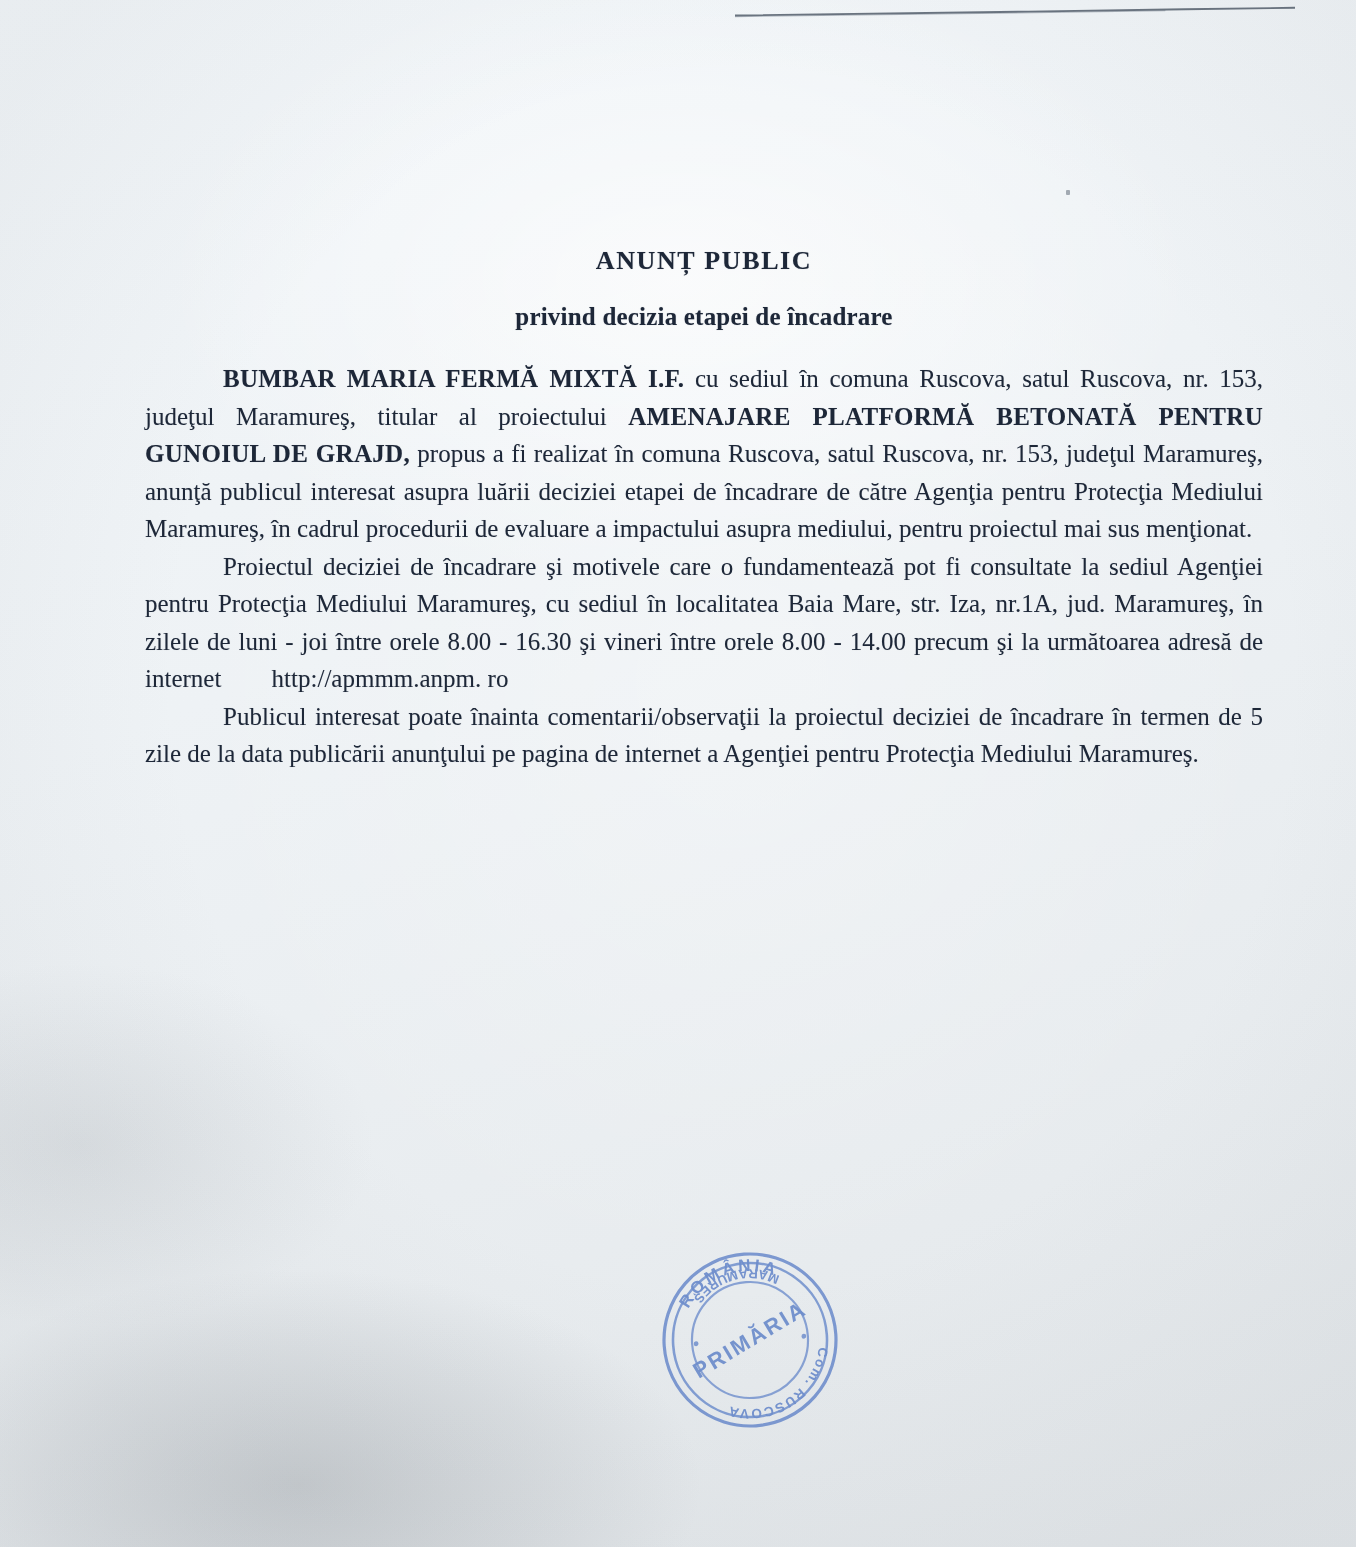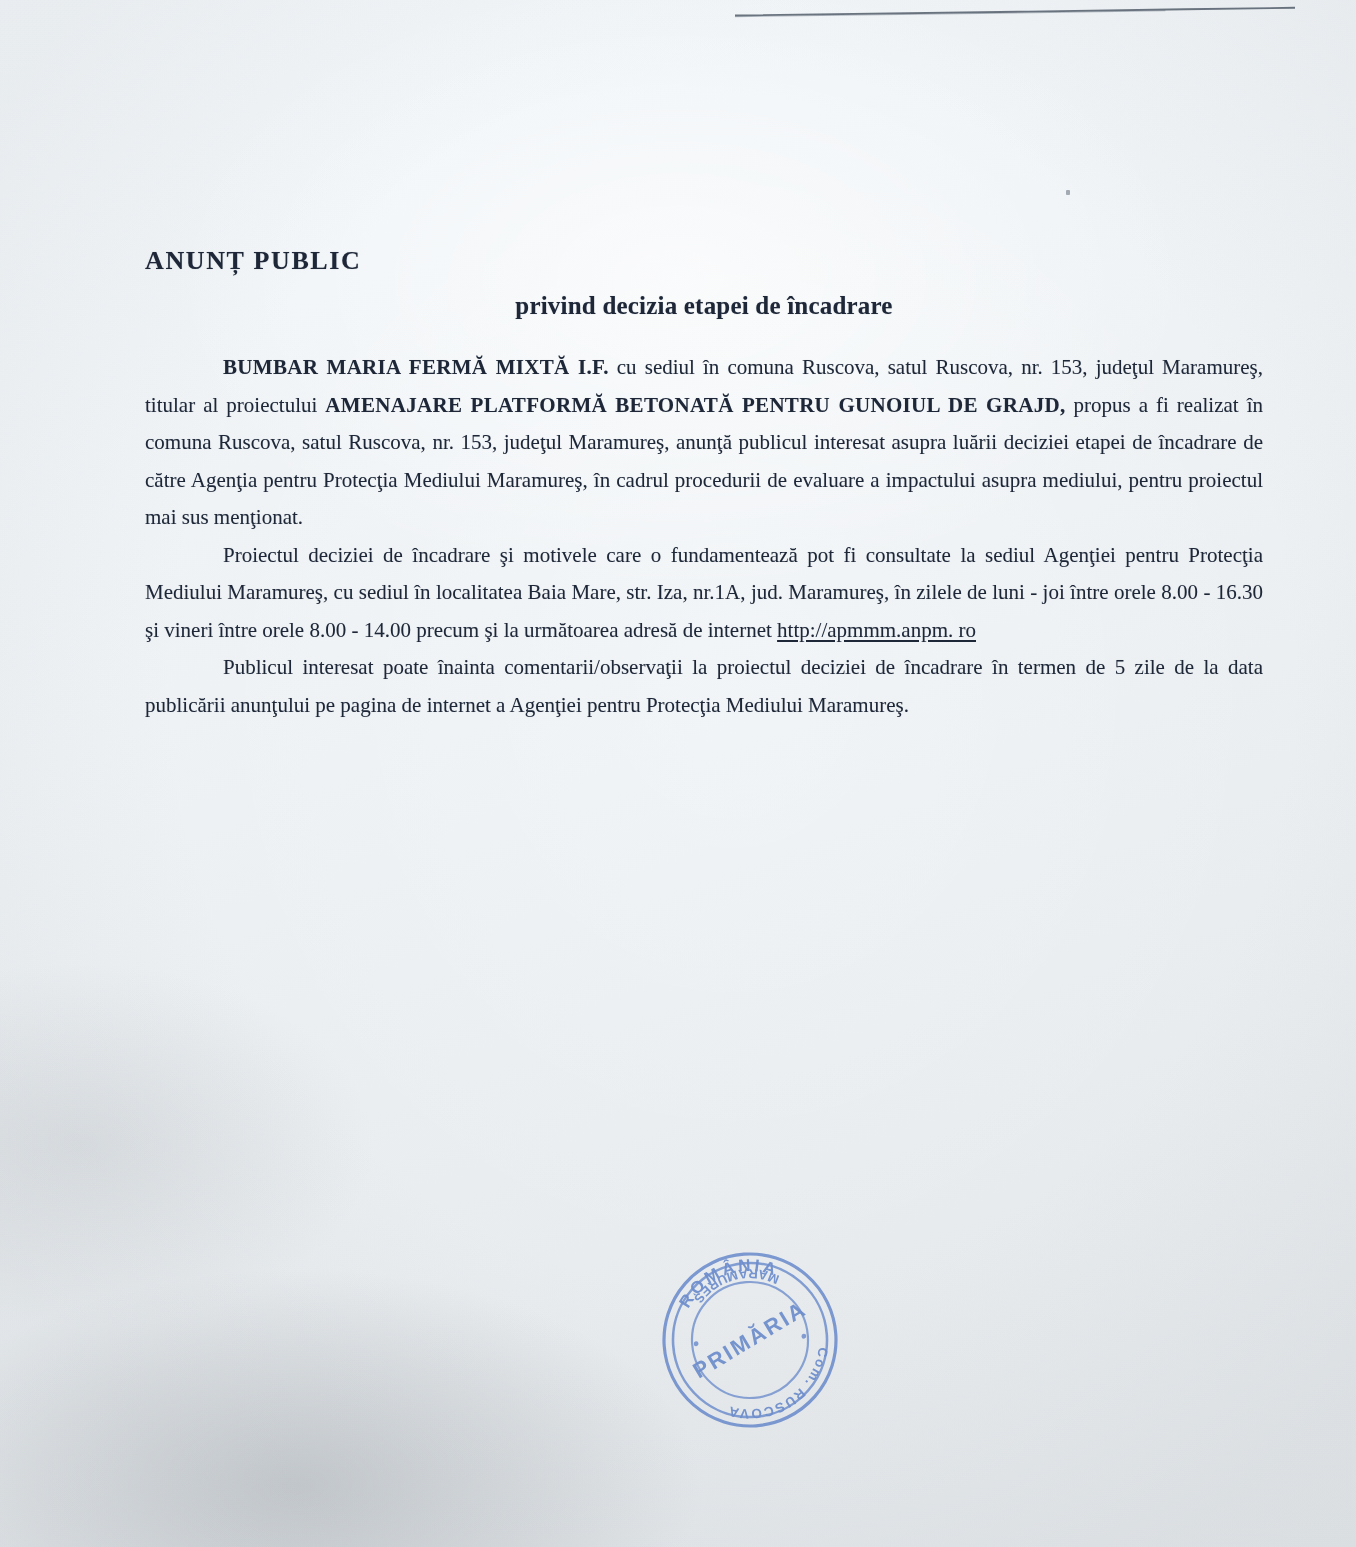--- a/index.html
+++ b/index.html
@@ -57,50 +57,50 @@
   
   #doc {
     position: absolute;
     left: 145px;
     top: 0;
     width: 1118px;
     color: #1d2738;
   }
 
   .title {
-    text-align: left;
+    text-align: center;
     font-weight: bold;
     letter-spacing: 1.6px;
     font-size: 26px;
     margin-top: 246px;
     text-shadow: 0 0 1px rgba(30,40,60,0.35);
   }
   .subtitle {
     text-align: center;
     font-weight: bold;
     font-size: 25px;
-    margin-top: 16px;
+    margin-top: 27px;
     letter-spacing: 0.2px;
     text-shadow: 0 0 1px rgba(30,40,60,0.3);
   }
 
   .para {
     text-align: justify;
     text-align-last: left;
-    font-size: 21px;
+    font-size: 25px;
     line-height: 37.5px;
     text-indent: 78px;
     margin: 0;
     text-shadow: 0 0 0.8px rgba(30,40,60,0.22);
   }
   .para.first { margin-top: 29px; }
   .para.tight { text-indent: 78px; }
 
   .b { font-weight: bold; letter-spacing: 0.3px; }
-  .u { text-decoration: underline; text-underline-offset: 3px; }
+  .u { text-underline-offset: 3px; margin-left: 44px; }
 
   
   #stamp {
     position: absolute;
     left: 659px;
     top: 1249px;
     width: 182px;
     height: 182px;
     opacity: 0.88;
     transform: rotate(-4deg);

